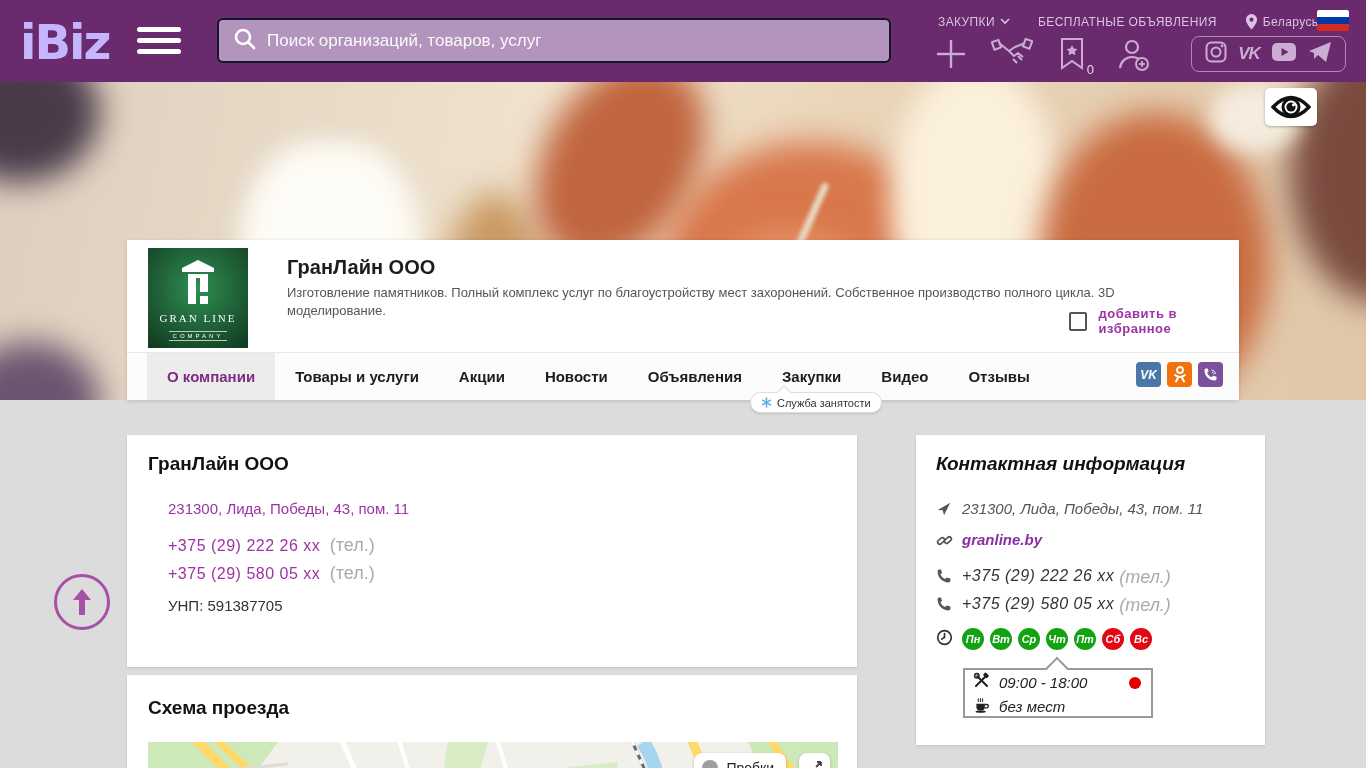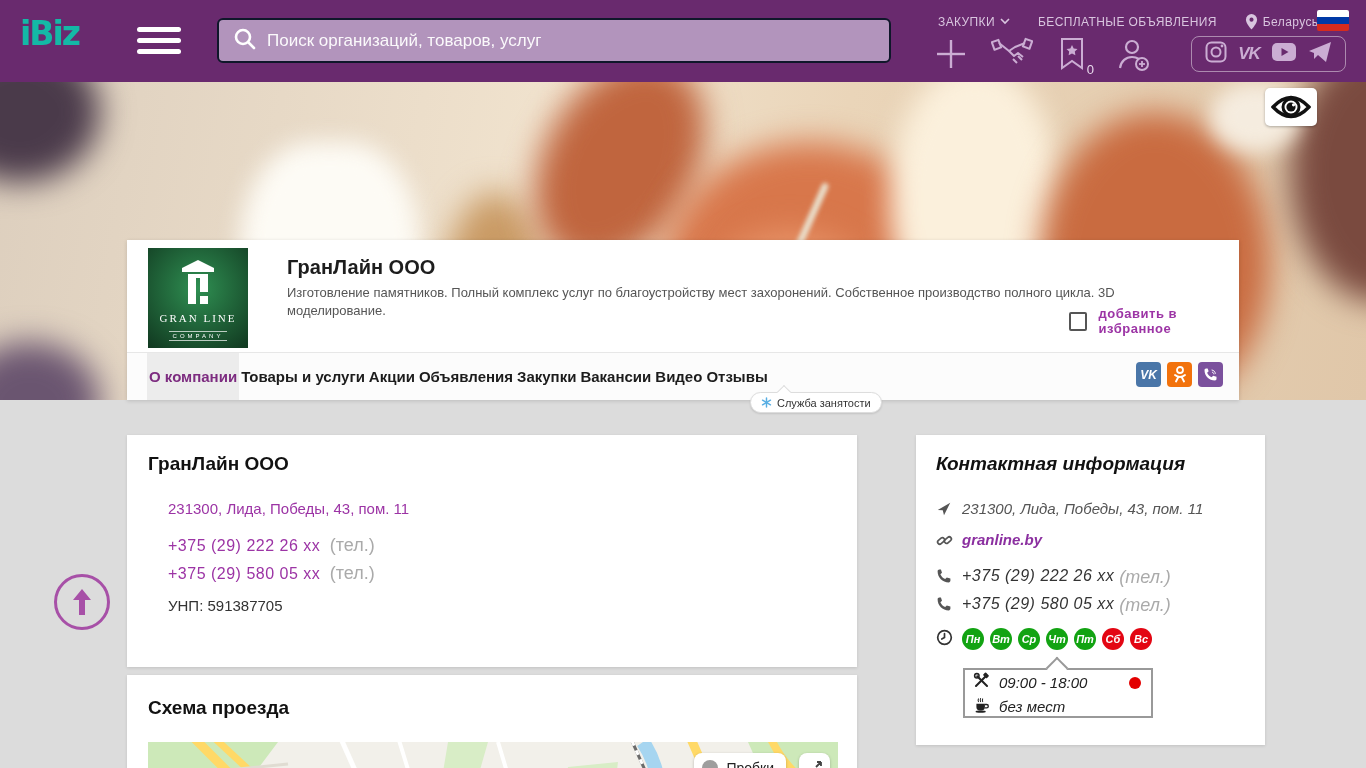--- a/index.html
+++ b/index.html
@@ -2,21 +2,21 @@
 <html><head>
 <meta charset="utf-8">
 <style>
   * { margin:0; padding:0; box-sizing:border-box; }
   html,body { width:1366px; height:768px; }
   body { font-family:"Liberation Sans","DejaVu Sans",sans-serif; background:#dcdcdc; position:relative; overflow:hidden; }
   .abs { position:absolute; }
 
   
   .header { position:absolute; top:0; left:0; width:1366px; height:82px; background:#692a6e; z-index:30; }
-  .logo { position:absolute; left:20px; top:14px; color:#14b8a6; font-size:33px; font-weight:bold; letter-spacing:-2px; font-family:"DejaVu Sans",sans-serif; }
+  .logo { position:absolute; left:20px; top:14px; color:#c4b5fd; font-size:48px; font-weight:bold; letter-spacing:-2px; font-family:"DejaVu Sans",sans-serif; }
   .burger { position:absolute; left:137px; top:27px; width:44px; height:30px; cursor:pointer; }
   .burger div { height:5px; background:#fff; border-radius:3px; margin-bottom:6px; }
   .search-wrap { position:absolute; left:217px; top:18px; width:674px; height:45px; background:#b294bc; border:2px solid #0f172a; border-radius:6px; display:flex; align-items:center; padding-left:14px; }
   .search-wrap input { background:transparent; border:none; outline:none; color:#fff; font-size:17px; width:580px; margin-left:10px; font-family:inherit; }
   .search-wrap input::placeholder { color:#fff; opacity:.95; }
   .top-links { position:absolute; top:13px; left:938px; display:flex; align-items:center; color:#d9c5df; font-size:12px; letter-spacing:.4px; }
   .top-links .lnk { margin-right:28px; cursor:pointer; display:flex; align-items:center; gap:5px; }
   .flag { position:absolute; left:1317px; top:10px; width:32px; height:21px; border-radius:2px; overflow:hidden; cursor:pointer; }
   .flag div { height:7px; }
   .hdr-icons { position:absolute; top:36px; left:933px; display:flex; align-items:center; color:#cbadd3; }
@@ -35,21 +35,21 @@
   .clogo { position:absolute; left:21px; top:8px; width:100px; height:100px; background:radial-gradient(circle at 50% 40%, #2f8f52, #123c22 95%); color:#fff; text-align:center; cursor:pointer; }
   .clogo .monument { margin-top:10px; }
   .clogo .l1 { font-family:"Liberation Serif","DejaVu Serif",serif; font-size:11px; letter-spacing:2px; margin-top:2px; }
   .clogo .l2 { font-size:6px; letter-spacing:3px; margin-top:3px; border-top:1px solid rgba(255,255,255,.7); border-bottom:1px solid rgba(255,255,255,.7); display:inline-block; padding:1px 4px; }
   .cname { position:absolute; left:160px; top:16px; font-size:20px; font-weight:bold; color:#1d1d1d; }
   .cdesc { position:absolute; left:160px; top:44px; width:900px; font-size:13px; color:#555; line-height:1.35; }
   .fav-row { position:absolute; left:942px; top:66px; display:flex; align-items:center; cursor:pointer; }
   .fav-check { width:19px; height:19px; border:2px solid #555; border-radius:2px; background:#fff; }
   .fav-label { margin-left:12px; font-size:13px; font-weight:bold; color:#9c34a5; letter-spacing:.5px; }
   .tabbar { position:absolute; left:0; bottom:0; width:1112px; height:48px; background:#fcfcfc; border-top:1px solid #e7e7e7; display:flex; align-items:stretch; padding-left:20px; }
-  .tab { font-size:15px; font-weight:bold; color:#1c1c1c; padding:0 2px; line-height:47px; cursor:pointer; white-space:nowrap; }
+  .tab { font-size:15px; font-weight:bold; color:#1c1c1c; padding:0 20px; line-height:47px; cursor:pointer; white-space:nowrap; }
   .tab.active { background:#ececec; color:#7d2c80; }
   .tab-social { position:absolute; right:16px; bottom:13px; display:flex; gap:6px; }
   .sq { width:25px; height:25px; border-radius:4px; display:flex; align-items:center; justify-content:center; color:#fff; font-weight:bold; cursor:pointer; }
   .sq.vk { background:#4a76a8; font-size:12px; font-style:italic; }
   .sq.ok { background:#f2720c; }
   .sq.vb { background:#7b519d; }
 
   
   .vac-tip { position:absolute; left:750px; top:392px; height:21px; background:#fff; border:1px solid #ddd; border-radius:11px; display:flex; align-items:center; padding:0 10px; font-size:11px; color:#333; z-index:26; box-shadow:0 1px 2px rgba(0,0,0,.12); }
   .vac-tip .ptr { position:absolute; top:-6px; left:28px; width:10px; height:10px; background:#fff; border-left:1px solid #ddd; border-top:1px solid #ddd; transform:rotate(45deg); }
@@ -243,23 +243,23 @@
   <div class="cdesc">Изготовление памятников. Полный комплекс услуг по благоустройству мест захоронений. Собственное производство полного цикла. 3D моделирование.</div>
   <div class="fav-row">
     <span class="fav-check"></span>
     <span class="fav-label">добавить в избранное</span>
   </div>
 
   <div class="tabbar">
     <div class="tab active">О компании</div>
     <div class="tab">Товары и услуги</div>
     <div class="tab">Акции</div>
+    <div class="tab">Новости</div>
     <div class="tab">Объявления</div>
     <div class="tab">Закупки</div>
-    <div class="tab">Вакансии</div>
     <div class="tab">Видео</div>
     <div class="tab">Отзывы</div>
   </div>
 
   <div class="tab-social">
     <span class="sq vk">VK</span>
     <span class="sq ok">
       <svg width="14" height="17" viewBox="0 0 14 17">
           <circle cx="7" cy="4" r="3" fill="none" stroke="#fff" stroke-width="1.8"></circle>
           <path d="M2 9c3 2.4 7 2.4 10 0" fill="none" stroke="#fff" stroke-width="1.9" stroke-linecap="round"></path>

